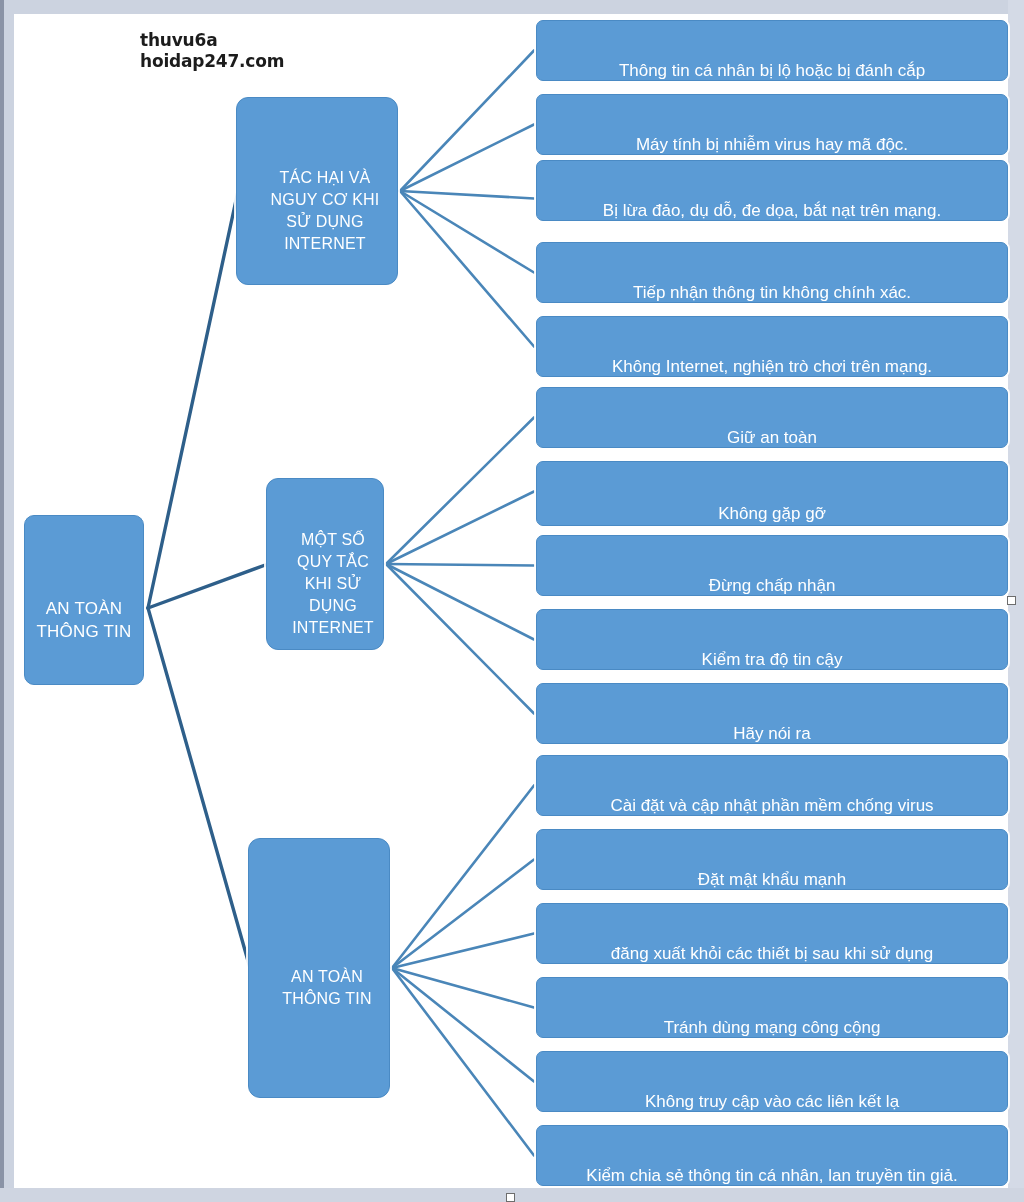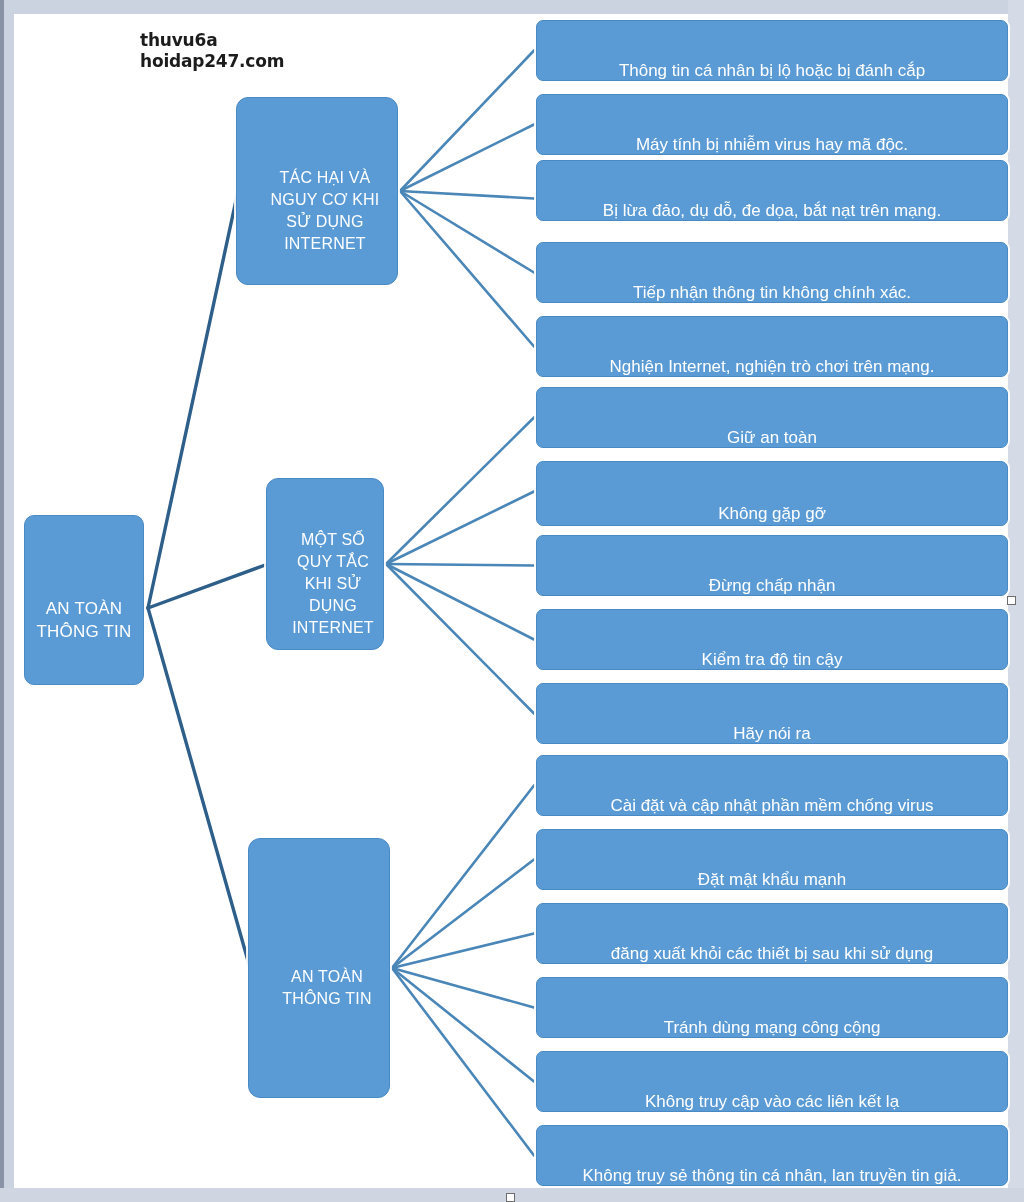--- a/index.html
+++ b/index.html
@@ -187,21 +187,21 @@
       <div class="node leaf" style="left: 536px; top: 94px; width: 472px; height: 61px;">
         <span>Máy tính bị nhiễm virus hay mã độc.</span>
       </div>
       <div class="node leaf" style="left: 536px; top: 160px; width: 472px; height: 61px;">
         <span>Bị lừa đảo, dụ dỗ, đe dọa, bắt nạt trên mạng.</span>
       </div>
       <div class="node leaf" style="left: 536px; top: 242px; width: 472px; height: 61px;">
         <span>Tiếp nhận thông tin không chính xác.</span>
       </div>
       <div class="node leaf" style="left: 536px; top: 316px; width: 472px; height: 61px;">
-        <span>Nghiện Internet, nghiện trò chơi trên mạng.</span>
+        <span>Không Internet, nghiện trò chơi trên mạng.</span>
       </div>
       <div class="node branch" style="left: 266px; top: 478px; width: 118px; height: 172px;">
         <span>MỘT SỐ
 QUY TẮC
 KHI SỬ
 DỤNG
 INTERNET</span>
       </div>
       <div class="node leaf" style="left: 536px; top: 387px; width: 472px; height: 61px;">
         <span>Giữ an toàn</span>
@@ -231,20 +231,20 @@
       <div class="node leaf" style="left: 536px; top: 903px; width: 472px; height: 61px;">
         <span>đăng xuất khỏi các thiết bị sau khi sử dụng</span>
       </div>
       <div class="node leaf" style="left: 536px; top: 977px; width: 472px; height: 61px;">
         <span>Tránh dùng mạng công cộng</span>
       </div>
       <div class="node leaf" style="left: 536px; top: 1051px; width: 472px; height: 61px;">
         <span>Không truy cập vào các liên kết lạ</span>
       </div>
       <div class="node leaf" style="left: 536px; top: 1125px; width: 472px; height: 61px;">
-        <span>Không truy sẻ thông tin cá nhân, lan truyền tin giả.</span>
+        <span>Kiểm chia sẻ thông tin cá nhân, lan truyền tin giả.</span>
       </div>
     </div>
 
   <div class="handle" style="left:1007px; top:596px;"></div>
   <div class="handle" style="left:506px; top:1193px;"></div>
 
 </div>
 
 </body></html>

